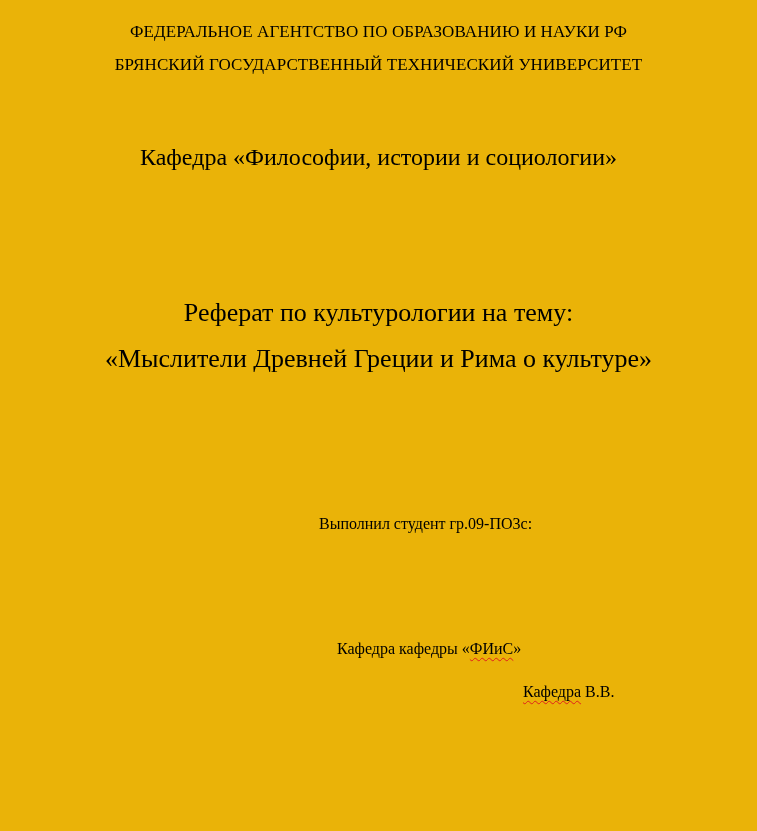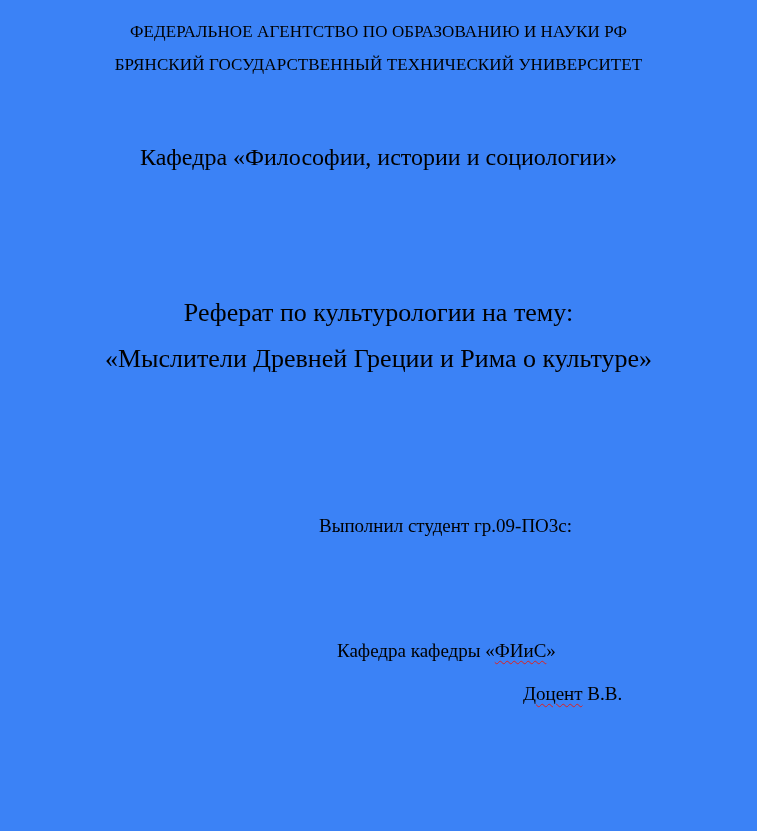--- a/index.html
+++ b/index.html
@@ -13,21 +13,21 @@
       position: relative;
       overflow: hidden;
       font-family: "Liberation Serif", "DejaVu Serif", serif;
       color: #000000;
     }
     .page {
       position: absolute;
       left: 0; top: 0;
       width: 757px;
       height: 831px;
-      background: #3b82f6;
+      background: #eab308;
       font-family: Liberation Serif, serif;
     }
     .line {
       position: absolute;
       white-space: nowrap;
       line-height: 1;
     }
     .center {
       left: 0;
       width: 807px;
@@ -37,21 +37,21 @@
       font-size: 17px;
       letter-spacing: 0.1px;
     }
     .dept {
       font-size: 24px;
     }
     .title {
       font-size: 26px;
     }
     .info {
-      font-size: 19px;
+      font-size: 16px;
     }
     .spell {
       text-decoration: underline wavy #e0201b;
       text-decoration-thickness: 1px;
       text-underline-offset: 3px;
       text-align: center;
     }
   </style>
 </head>
 <body>
@@ -69,16 +69,16 @@
   <div class="line center title" style="top:346px; left:-25px;">«Мыслители Древней Греции и Рима о культуре»</div>
 
   <div class="line info" style="top:516px; left:319px;">Выполнил студент гр.09-ПО3с:</div>
 
 
   <div class="line info" style="top:641px; left:337px;">
     <span>Кафедра кафедры «</span><span class="spell">ФИиС</span><span>»</span>
   </div>
 
   <div class="line info" style="top:684px; left:523px;">
-    <span class="spell">Доцент</span><span> В.В.</span>
+    <span class="spell">Кафедра</span><span> В.В.</span>
   </div>
 
 </div>
 
 </body></html>

